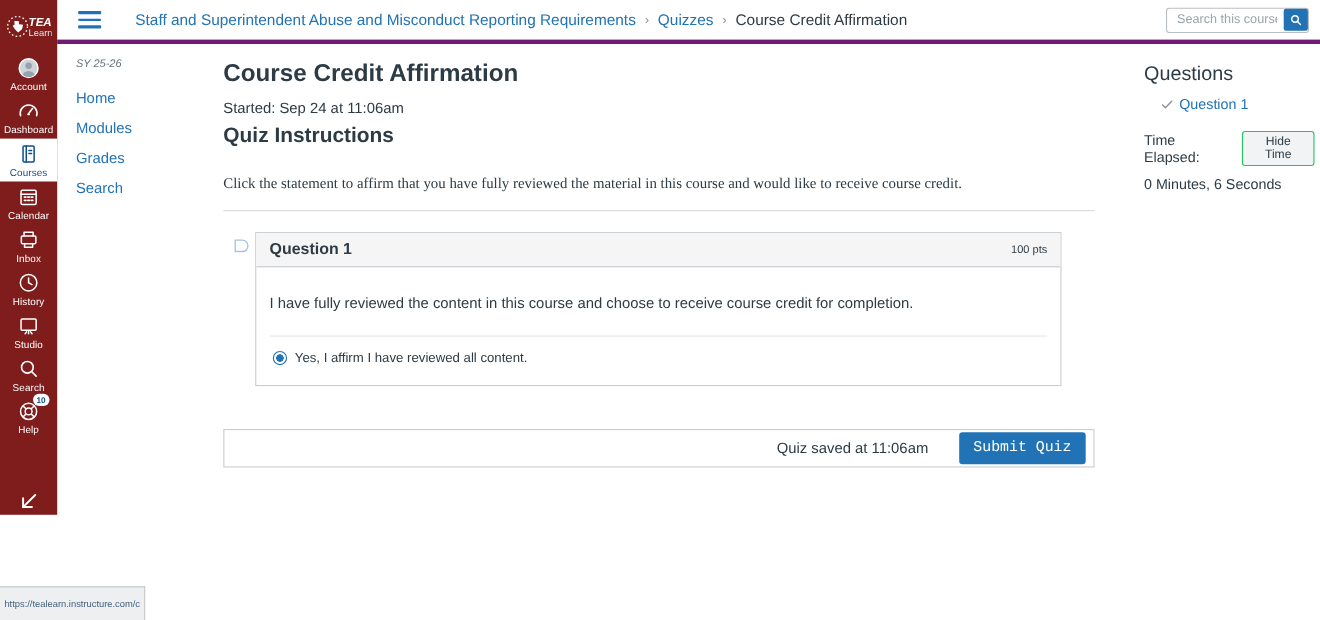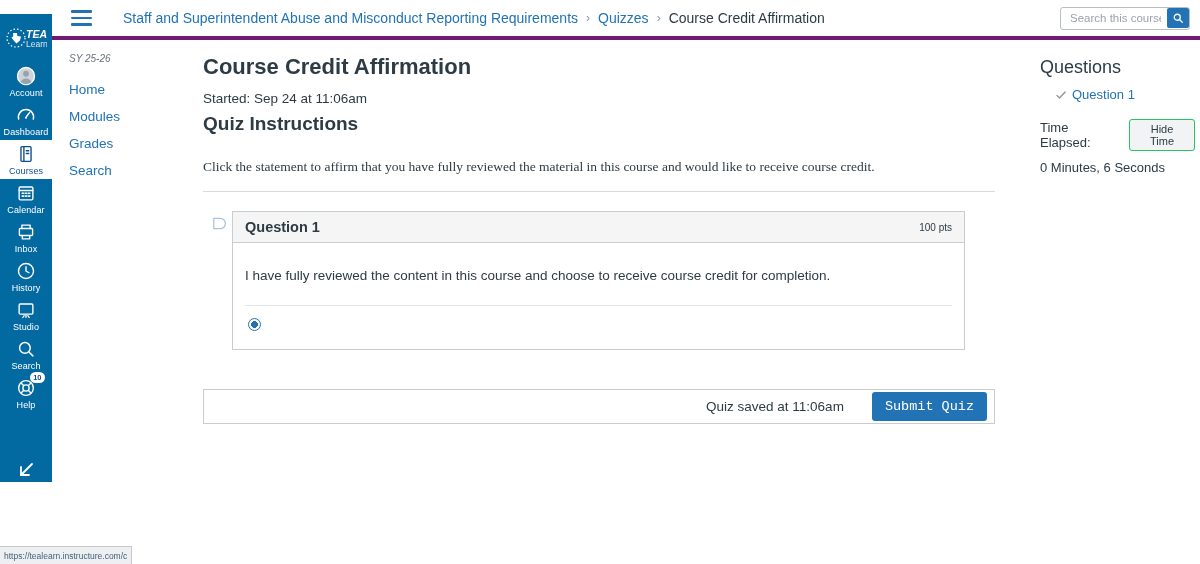--- a/index.html
+++ b/index.html
@@ -4,32 +4,32 @@
 <style>
   * { box-sizing: border-box; }
   html,body { margin:0; padding:0; }
   body {
     font-family: "Liberation Sans", sans-serif;
     color:#2D3B45; background:#fff;
   }
   .page { position:relative; width:1200px; height:564px; overflow:hidden; background:#fff; }
 
   
-  .sidebar { position:absolute; left:0; top:14px; width:52px; height:468px; background:#0369a1; color:#fff; z-index:5; }
+  .sidebar { position:absolute; left:0; top:0; width:52px; height:468px; background:#7f1d1d; color:#fff; z-index:5; }
   .logo { height:48px; display:flex; align-items:center; justify-content:center; cursor:pointer; }
   .nav-item { height:39px; display:flex; flex-direction:column; align-items:center; justify-content:center; gap:2px; cursor:pointer; }
   .nav-item .ico { position:relative; width:22px; height:22px; display:flex; align-items:center; justify-content:center; }
   .nav-item svg { width:22px; height:22px; display:block; }
   .nav-item .lbl { font-size:9px; line-height:1; letter-spacing:.1px; }
   .nav-item.active { background:#fff; color:#0E4F8C; }
   .badge { position:absolute; top:-5px; right:-8px; background:#fff; color:#0E4F8C; font-size:7.5px; font-weight:bold; border-radius:8px; padding:1.5px 3.5px; line-height:1;margin-left:12px; }
   .collapse-arrow { position:absolute; bottom:0px; left:14px; width:24px; height:22px; cursor:pointer; overflow:hidden; }
 
   
-  .status-tip { position:absolute; left:0; bottom:0; height:18px; max-width:200px; background:#EDEFF1; border:1px solid #C5C9CD; border-left:none; border-bottom:none; font-size:8.5px; color:#44617E; padding:0 4px; display:flex; align-items:center; z-index:9; white-space:nowrap; overflow:hidden; }
+  .status-tip { position:absolute; left:0; bottom:0; height:31px; max-width:200px; background:#EDEFF1; border:1px solid #C5C9CD; border-left:none; border-bottom:none; font-size:8.5px; color:#44617E; padding:0 4px; display:flex; align-items:center; z-index:9; white-space:nowrap; overflow:hidden; }
 
   
   .topbar { position:absolute; left:52px; top:0; right:0; height:40px; border-bottom:4px solid #701a75; display:flex; align-items:center; background:#fff; }
   .hamburger { margin-left:17px; display:flex; flex-direction:column; gap:4px; cursor:pointer; padding:2px; }
   .hamburger span { width:21px; height:2.6px; background:#2173B5; border-radius:1px; }
   .breadcrumb { margin-left:29px; font-size:14px; display:flex; gap:8px; align-items:center; white-space:nowrap; }
   .crumb-link { color:#2173B5; cursor:pointer; }
   .crumb-sep { color:#8B959E; font-size:12px; }
   .crumb-current { color:#2D3B45; }
   .search-wrap { margin-left:auto; margin-right:10px; position:relative; }
@@ -254,20 +254,21 @@
       <div class="q-card">
         <div class="q-header">
           <span class="q-title">Question 1</span>
           <span class="q-points">100 pts</span>
         </div>
         <div class="q-body">
           <div class="q-text">I have fully reviewed the content in this course and choose to receive course credit for completion.</div>
           <hr class="q-divider">
           <div class="option-row">
             <span class="radio"></span>
+            <span class="option-label">Yes, I affirm I have reviewed all content.</span>
           </div>
         </div>
       </div>
     </div>
 
     <div class="quiz-footer">
       <span class="saved-text">Quiz saved at 11:06am</span>
       <button class="submit-btn">Submit Quiz</button>
     </div>
   </div>

